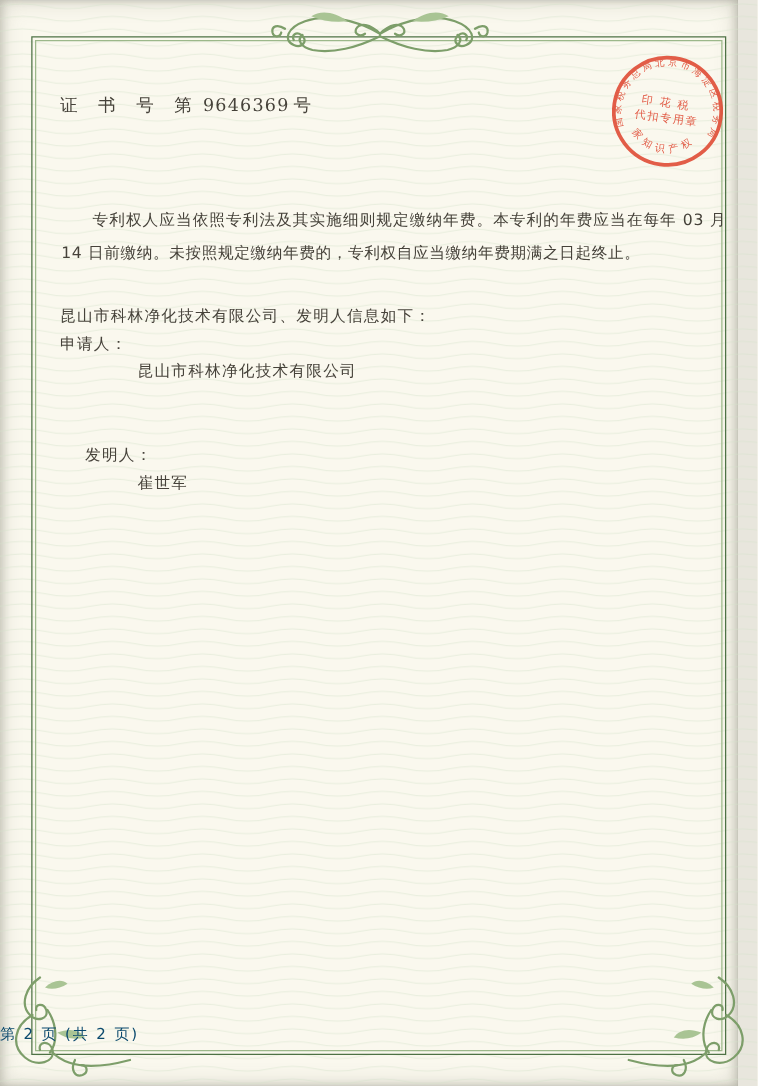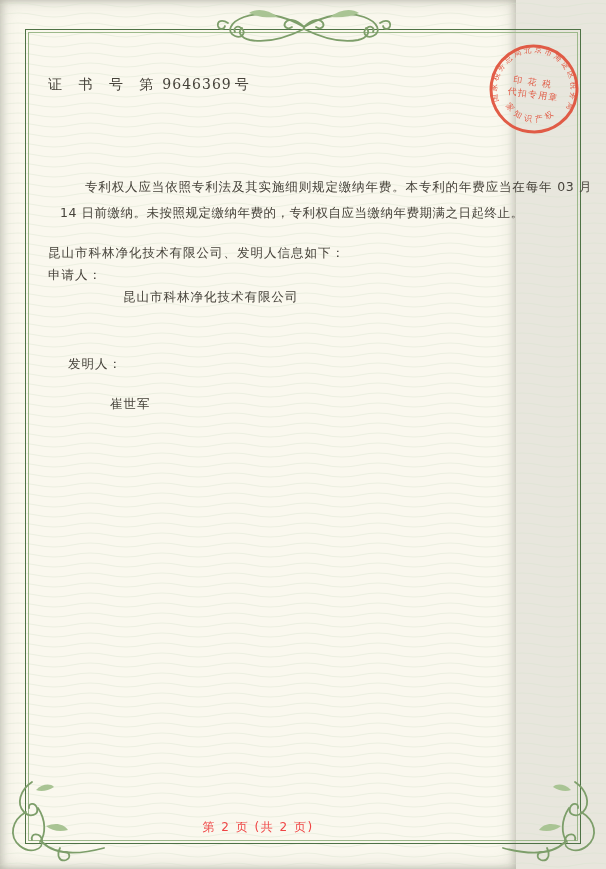--- a/index.html
+++ b/index.html
@@ -3,21 +3,21 @@
 <meta charset="utf-8">
 <style>
   html,body{margin:0;padding:0;}
   body{
     width:606px;height:869px;
     font-family:"DejaVu Sans",sans-serif;
     background:#e8e6dd;
     overflow:hidden;
   }
   .page{
-    position:relative;width:516px;height:869px;
+    position:relative;width:590px;height:869px;
     background:#faf8ee;
     box-shadow:inset 0 0 18px rgba(110,110,95,.28), inset 3px 0 6px rgba(100,100,90,.18), inset -3px 0 6px rgba(100,100,90,.18);
   }
   .guilloche{position:absolute;left:0;top:0;width:606px;height:869px;pointer-events:none;}
   .frame-outer{
     position:absolute;left:25px;top:29px;width:556px;height:815px;
     border:1.6px solid #4e7245;box-sizing:border-box;
   }
   .frame-inner{
     position:absolute;left:2px;top:2px;right:2px;bottom:2px;
@@ -27,31 +27,31 @@
   .orn-top{left:208px;top:5px;width:192px;height:44px;}
   .orn-bl{left:2px;top:778px;width:105px;height:86px;}
   .orn-br{left:500px;top:778px;width:105px;height:86px;}
   .txt{position:absolute;color:#46423a;}
   .cert-line{left:48px;top:76px;font-size:14px;letter-spacing:2px;}
   .cert-label{letter-spacing:6px;}
   .cert-num{font-family:"DejaVu Serif",serif;letter-spacing:1px;margin:0 3px;}
   .para{
     left:48px;top:162px;width:532px;
     font-size:12.5px;line-height:26px;letter-spacing:.5px;
-    text-indent:2em;text-align:justify;margin:12px;
+    text-indent:2em;text-align:justify;margin:1px;
   }
   .line{font-size:12.5px;letter-spacing:1px;white-space:nowrap;}
   .intro{left:48px;top:245px;}
   .applicant-label{left:48px;top:267px;}
-  .applicant-name{left:110px;top:289px;margin-left:13px;}
+  .applicant-name{left:110px;top:289px;}
   .inventor-label{left:48px;top:356px;margin-left:20px;}
-  .inventor-name{left:110px;top:396px;}
+  .inventor-name{left:110px;top:378px;}
   .footer{
-    left:0;right:0;top:819px;text-align:center;
-    font-size:12px;letter-spacing:1.5px;color:#ef4444;
+    left:0;right:0;top:819px;text-align:left;
+    font-size:12px;letter-spacing:1.5px;color:#0c4a6e;
   }
   .stamp{
     position:absolute;left:478px;top:33px;width:112px;height:112px;
     transform:rotate(8deg);opacity:.92;
   }
   .stamp text{font-family:"DejaVu Sans",sans-serif;}
 </style>
 </head>
 <body>
 

